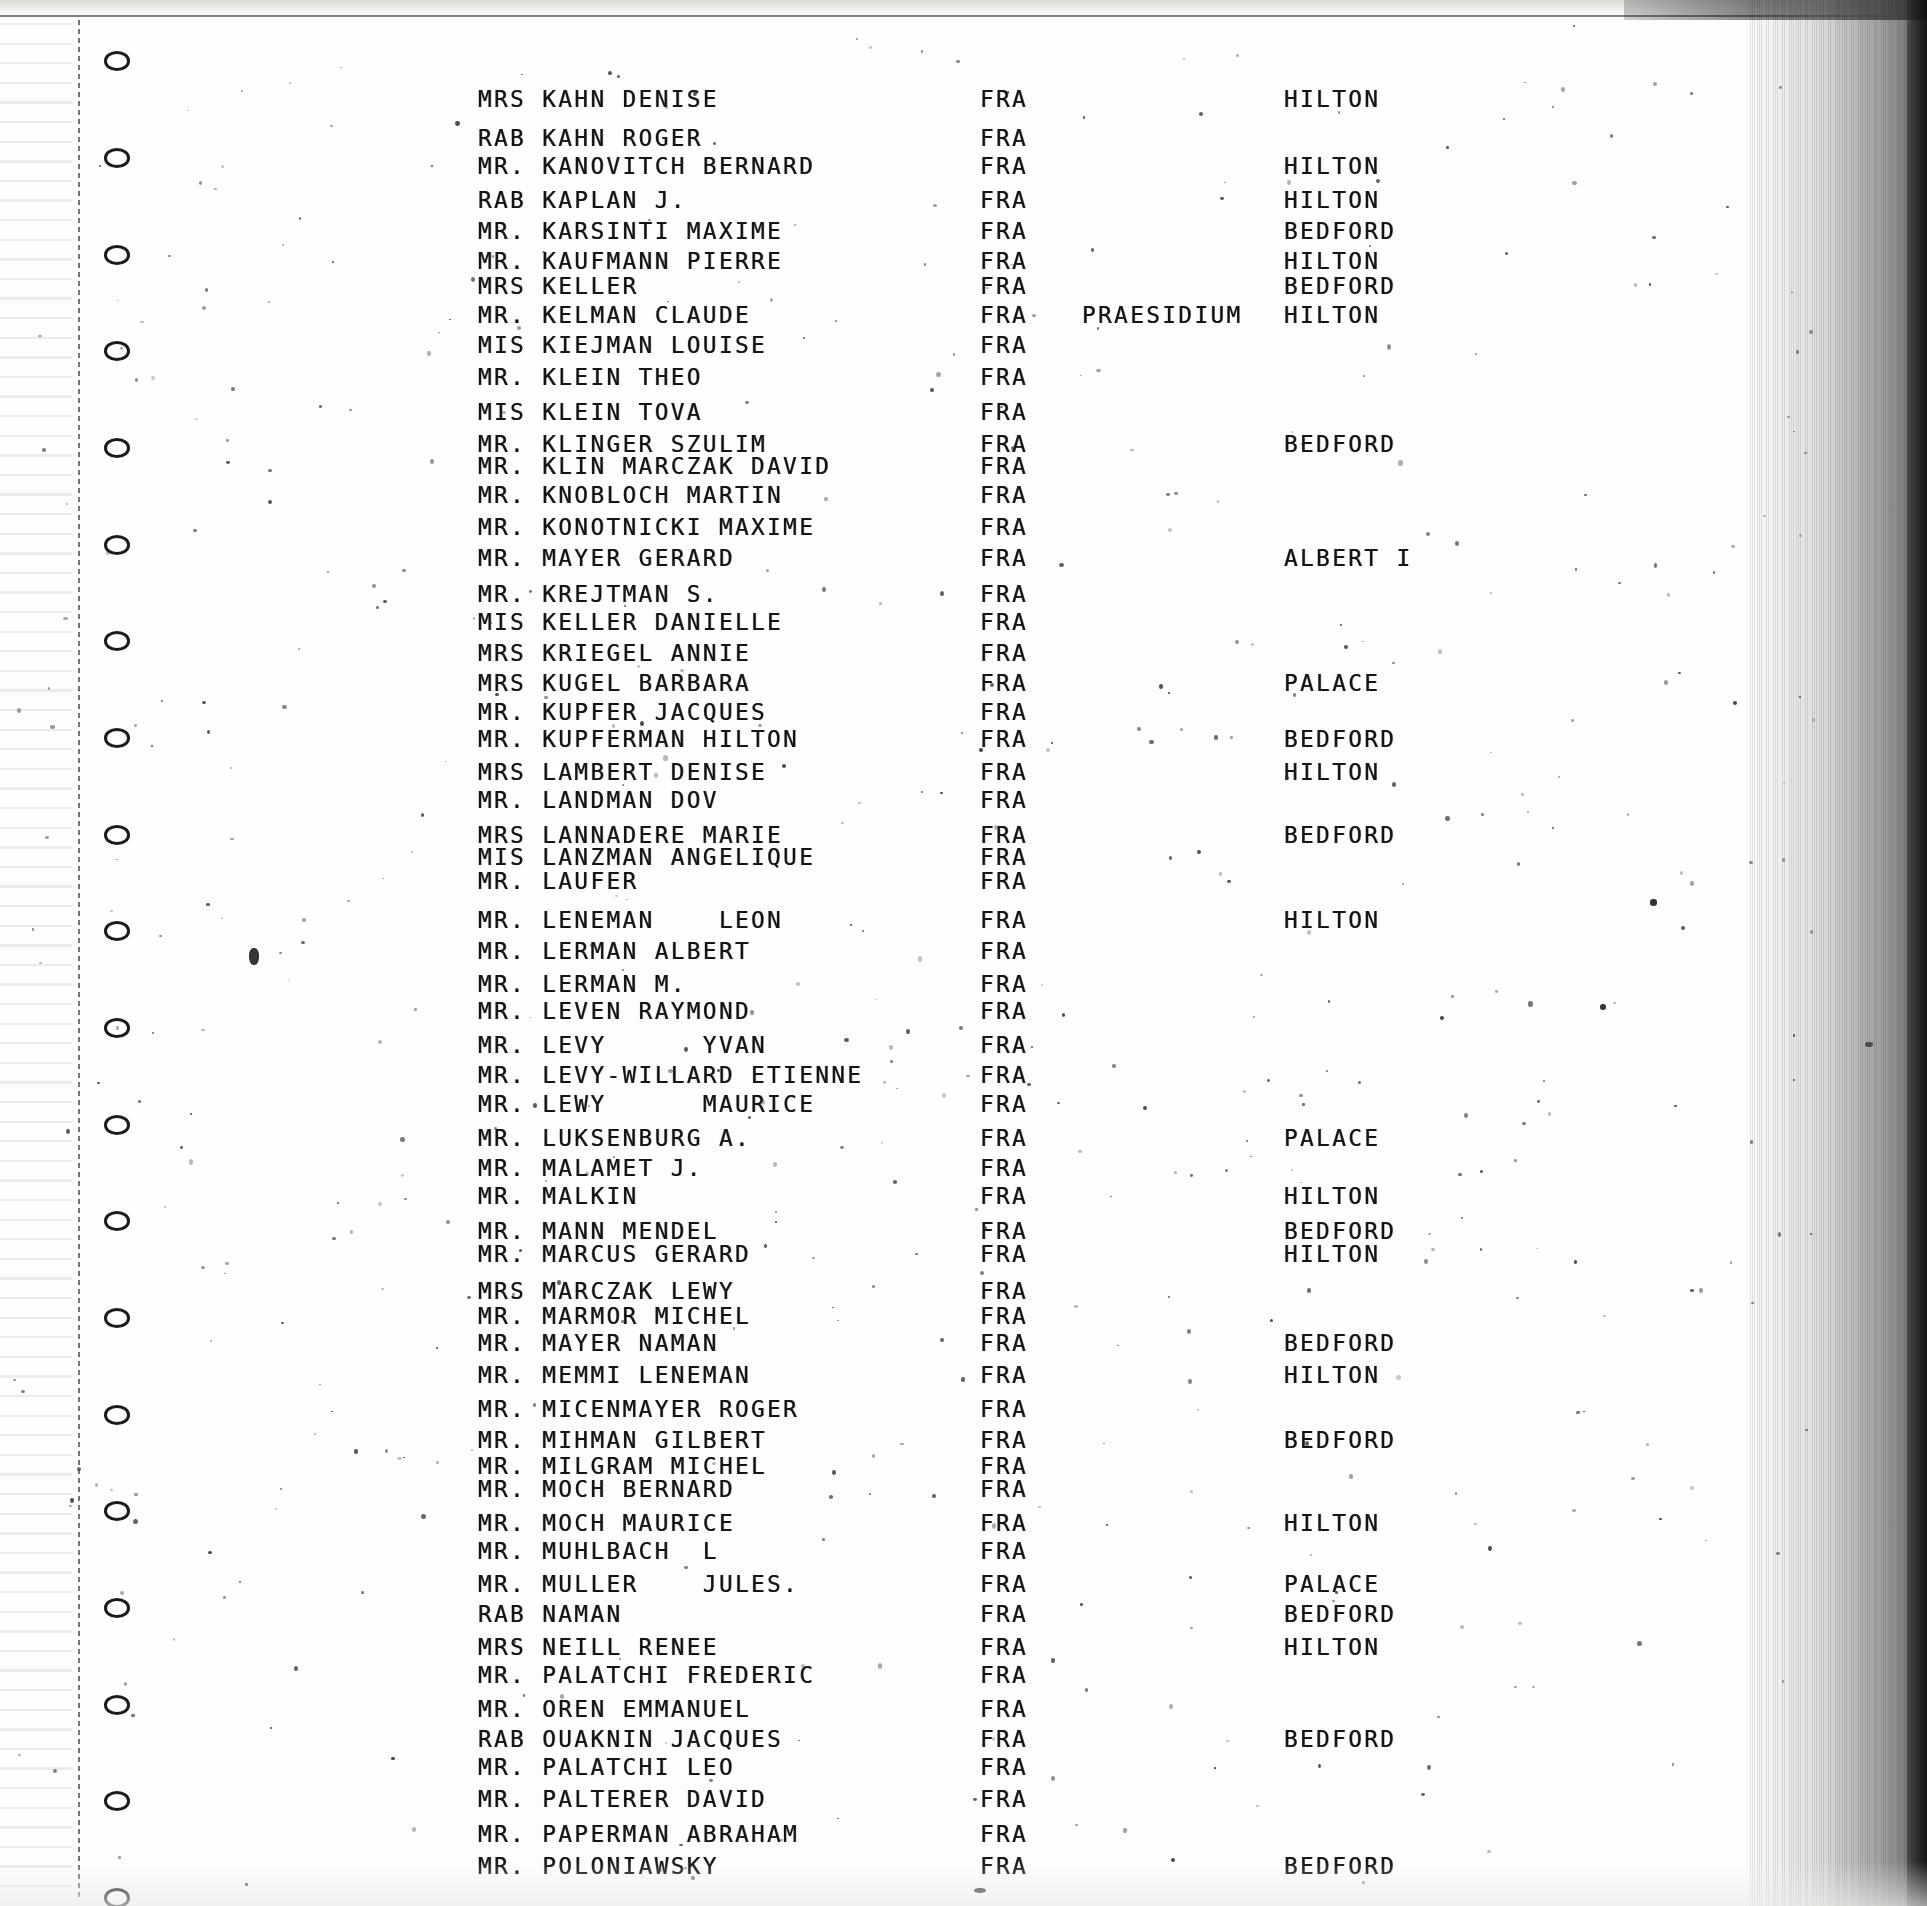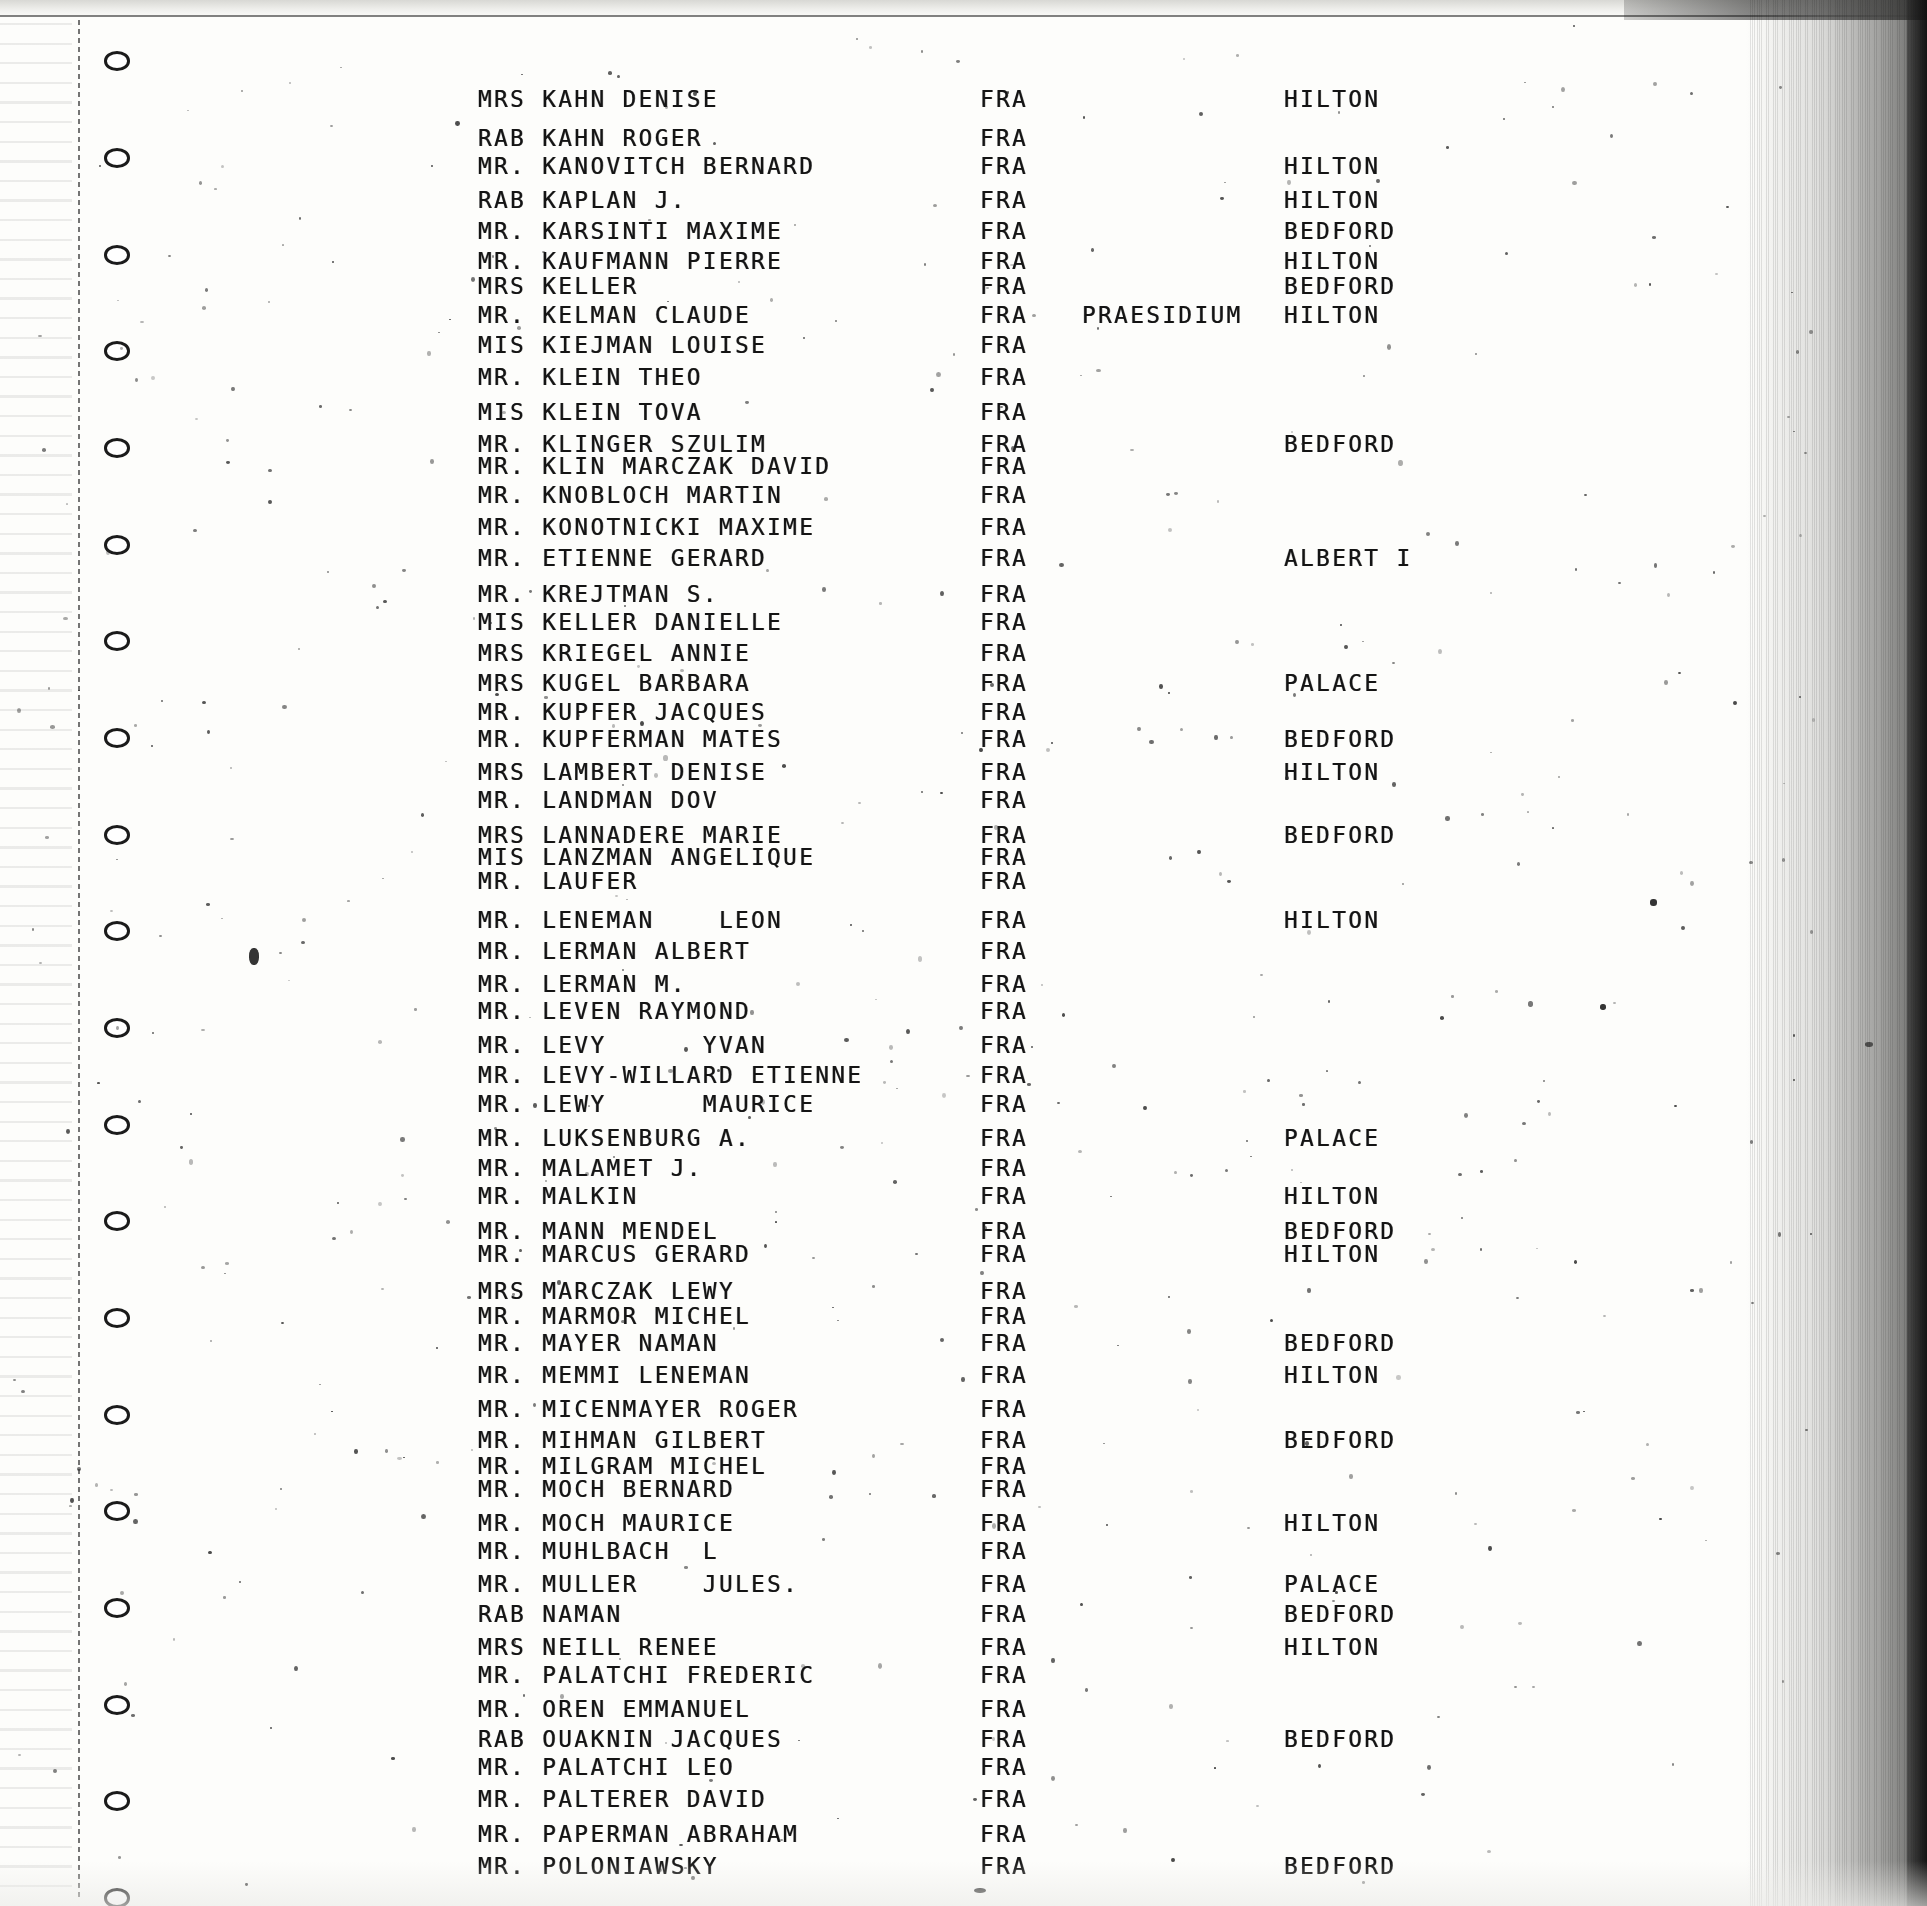--- a/index.html
+++ b/index.html
@@ -179,27 +179,27 @@
       <div class="row" style="top: 248px;"><span class="cell c-name">MR. KAUFMANN PIERRE</span><span class="cell c-ctry">FRA</span><span class="cell c-role"></span><span class="cell c-hotel">HILTON</span></div>
       <div class="row" style="top: 273px;"><span class="cell c-name">MRS KELLER</span><span class="cell c-ctry">FRA</span><span class="cell c-role"></span><span class="cell c-hotel">BEDFORD</span></div>
       <div class="row" style="top: 302px;"><span class="cell c-name">MR. KELMAN CLAUDE</span><span class="cell c-ctry">FRA</span><span class="cell c-role">PRAESIDIUM</span><span class="cell c-hotel">HILTON</span></div>
       <div class="row" style="top: 332px;"><span class="cell c-name">MIS KIEJMAN LOUISE</span><span class="cell c-ctry">FRA</span><span class="cell c-role"></span><span class="cell c-hotel"></span></div>
       <div class="row" style="top: 364px;"><span class="cell c-name">MR. KLEIN THEO</span><span class="cell c-ctry">FRA</span><span class="cell c-role"></span><span class="cell c-hotel"></span></div>
       <div class="row" style="top: 399px;"><span class="cell c-name">MIS KLEIN TOVA</span><span class="cell c-ctry">FRA</span><span class="cell c-role"></span><span class="cell c-hotel"></span></div>
       <div class="row" style="top: 431px;"><span class="cell c-name">MR. KLINGER SZULIM</span><span class="cell c-ctry">FRA</span><span class="cell c-role"></span><span class="cell c-hotel">BEDFORD</span></div>
       <div class="row" style="top: 453px;"><span class="cell c-name">MR. KLIN MARCZAK DAVID</span><span class="cell c-ctry">FRA</span><span class="cell c-role"></span><span class="cell c-hotel"></span></div>
       <div class="row" style="top: 482px;"><span class="cell c-name">MR. KNOBLOCH MARTIN</span><span class="cell c-ctry">FRA</span><span class="cell c-role"></span><span class="cell c-hotel"></span></div>
       <div class="row" style="top: 514px;"><span class="cell c-name">MR. KONOTNICKI MAXIME</span><span class="cell c-ctry">FRA</span><span class="cell c-role"></span><span class="cell c-hotel"></span></div>
-      <div class="row" style="top: 545px;"><span class="cell c-name">MR. ETIENNE GERARD</span><span class="cell c-ctry">FRA</span><span class="cell c-role"></span><span class="cell c-hotel">ALBERT I</span></div>
+      <div class="row" style="top: 545px;"><span class="cell c-name">MR. MAYER GERARD</span><span class="cell c-ctry">FRA</span><span class="cell c-role"></span><span class="cell c-hotel">ALBERT I</span></div>
       <div class="row" style="top: 581px;"><span class="cell c-name">MR. KREJTMAN S.</span><span class="cell c-ctry">FRA</span><span class="cell c-role"></span><span class="cell c-hotel"></span></div>
       <div class="row" style="top: 609px;"><span class="cell c-name">MIS KELLER DANIELLE</span><span class="cell c-ctry">FRA</span><span class="cell c-role"></span><span class="cell c-hotel"></span></div>
       <div class="row" style="top: 640px;"><span class="cell c-name">MRS KRIEGEL ANNIE</span><span class="cell c-ctry">FRA</span><span class="cell c-role"></span><span class="cell c-hotel"></span></div>
       <div class="row" style="top: 670px;"><span class="cell c-name">MRS KUGEL BARBARA</span><span class="cell c-ctry">FRA</span><span class="cell c-role"></span><span class="cell c-hotel">PALACE</span></div>
       <div class="row" style="top: 699px;"><span class="cell c-name">MR. KUPFER JACQUES</span><span class="cell c-ctry">FRA</span><span class="cell c-role"></span><span class="cell c-hotel"></span></div>
-      <div class="row" style="top: 726px;"><span class="cell c-name">MR. KUPFERMAN MATES</span><span class="cell c-ctry">FRA</span><span class="cell c-role"></span><span class="cell c-hotel">BEDFORD</span></div>
+      <div class="row" style="top: 726px;"><span class="cell c-name">MR. KUPFERMAN HILTON</span><span class="cell c-ctry">FRA</span><span class="cell c-role"></span><span class="cell c-hotel">BEDFORD</span></div>
       <div class="row" style="top: 759px;"><span class="cell c-name">MRS LAMBERT DENISE</span><span class="cell c-ctry">FRA</span><span class="cell c-role"></span><span class="cell c-hotel">HILTON</span></div>
       <div class="row" style="top: 787px;"><span class="cell c-name">MR. LANDMAN DOV</span><span class="cell c-ctry">FRA</span><span class="cell c-role"></span><span class="cell c-hotel"></span></div>
       <div class="row" style="top: 822px;"><span class="cell c-name">MRS LANNADERE MARIE</span><span class="cell c-ctry">FRA</span><span class="cell c-role"></span><span class="cell c-hotel">BEDFORD</span></div>
       <div class="row" style="top: 844px;"><span class="cell c-name">MIS LANZMAN ANGELIQUE</span><span class="cell c-ctry">FRA</span><span class="cell c-role"></span><span class="cell c-hotel"></span></div>
       <div class="row" style="top: 868px;"><span class="cell c-name">MR. LAUFER</span><span class="cell c-ctry">FRA</span><span class="cell c-role"></span><span class="cell c-hotel"></span></div>
       <div class="row" style="top: 907px;"><span class="cell c-name">MR. LENEMAN    LEON</span><span class="cell c-ctry">FRA</span><span class="cell c-role"></span><span class="cell c-hotel">HILTON</span></div>
       <div class="row" style="top: 938px;"><span class="cell c-name">MR. LERMAN ALBERT</span><span class="cell c-ctry">FRA</span><span class="cell c-role"></span><span class="cell c-hotel"></span></div>
       <div class="row" style="top: 971px;"><span class="cell c-name">MR. LERMAN M.</span><span class="cell c-ctry">FRA</span><span class="cell c-role"></span><span class="cell c-hotel"></span></div>
       <div class="row" style="top: 998px;"><span class="cell c-name">MR. LEVEN RAYMOND</span><span class="cell c-ctry">FRA</span><span class="cell c-role"></span><span class="cell c-hotel"></span></div>
       <div class="row" style="top: 1032px;"><span class="cell c-name">MR. LEVY      YVAN</span><span class="cell c-ctry">FRA</span><span class="cell c-role"></span><span class="cell c-hotel"></span></div>

